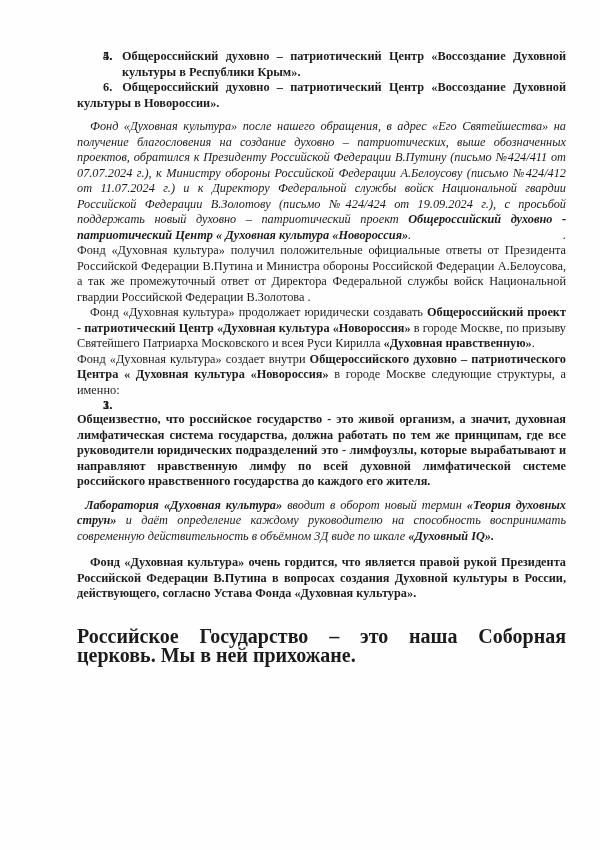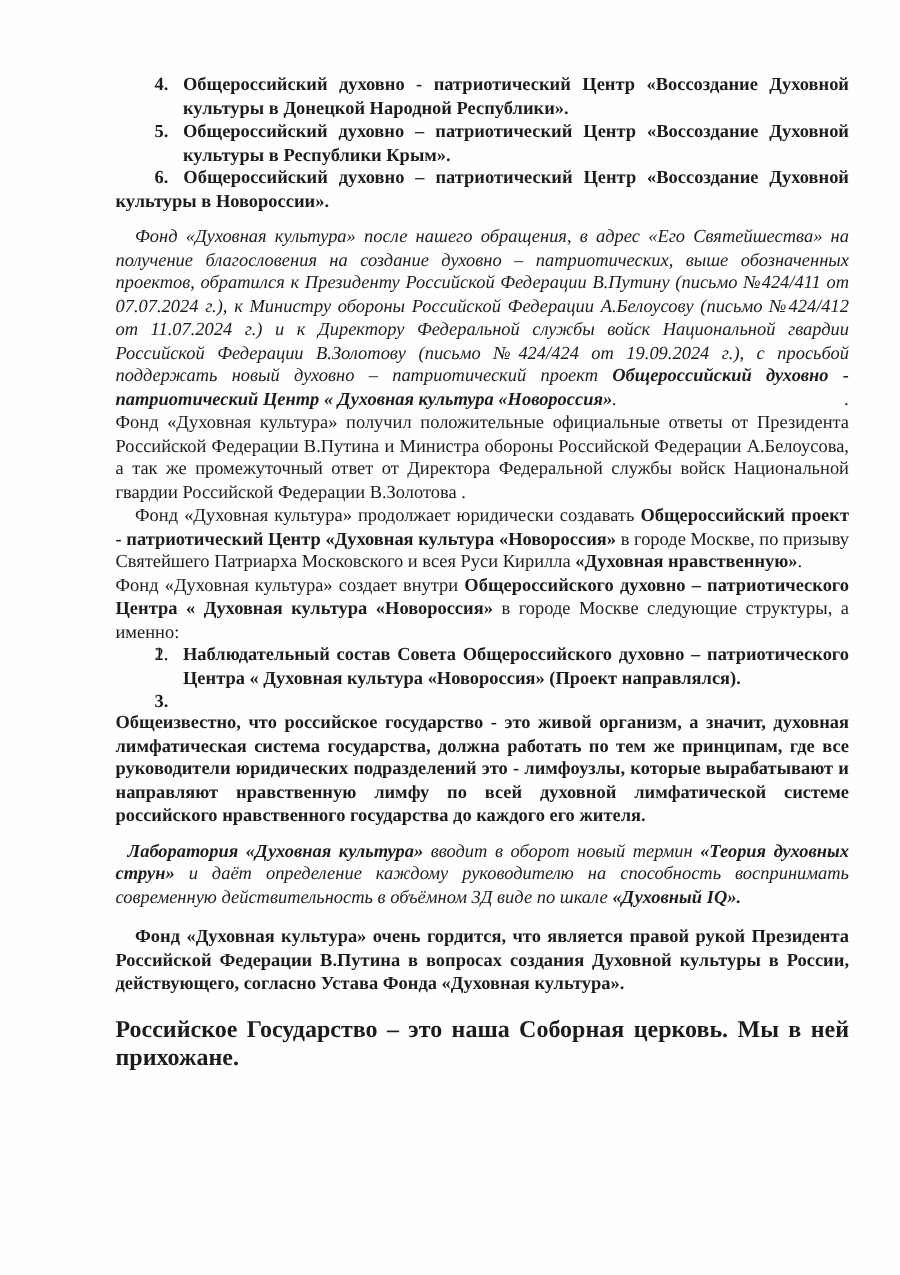--- a/index.html
+++ b/index.html
@@ -37,39 +37,39 @@
   .indent{text-indent:13px;}
   .indent-sm{text-indent:8px;}
   
   .gap-sm{margin-top:8px;font-style:italic;}
   .gap-md{margin-top:11px;}
   .gap-lg{margin-top:14px;}
   
   .stray{position:absolute;right:0;bottom:0;font-weight:400;}
   
   .final{
-    font-size:16px;
+    font-size:20px;
     line-height:19px;
     font-weight:700;
-    margin-top:13px;
+    margin-top:25px;
   }
 </style>
 </head>
 <body>
 
 <div class="page">
   <div class="doc-body">
-      <div class="li"><span class="num b">4.</span><span class="b">Общероссийский духовно - патриотический  Центр «Воссоздание Духовной культуры в Донецкой Народной Республики».</span></div>
+      <div class="li"><span class="num b">4.</span></div>
       <div class="li"><span class="num b">5.</span><span class="b">Общероссийский духовно – патриотический Центр «Воссоздание Духовной культуры в Республики Крым».</span></div>
       <div class="li-out"><span class="num b">6.</span><span class="b">Общероссийский духовно – патриотический  Центр «Воссоздание Духовной культуры в Новороссии».</span></div>
       <p class="para indent gap-sm"><span>Фонд «Духовная культура» после нашего обращения, в адрес «Его Святейшества» на получение благословения на создание духовно – патриотических, выше обозначенных проектов, обратился к Президенту Российской Федерации В.Путину (письмо №424/411 от 07.07.2024 г.), к Министру обороны Российской Федерации А.Белоусову (письмо №424/412 от 11.07.2024 г.) и к Директору Федеральной службы войск Национальной гвардии Российской Федерации В.Золотову (письмо №424/424 от 19.09.2024 г.), с просьбой поддержать новый духовно – патриотический проект </span><span class="b">Общероссийский духовно - патриотический Центр « Духовная культура «Новороссия»</span><span>.</span><span class="stray">.</span></p>
       <p class="para"><span>Фонд «Духовная культура» получил положительные официальные ответы от Президента Российской Федерации В.Путина и Министра обороны Российской Федерации А.Белоусова, а так же промежуточный ответ от Директора Федеральной службы войск Национальной гвардии Российской Федерации В.Золотова .</span></p>
       <p class="para indent"><span>Фонд «Духовная культура» продолжает юридически создавать </span><span class="b">Общероссийский проект - патриотический Центр «Духовная культура «Новороссия»</span><span> в городе Москве, по призыву Святейшего Патриарха Московского и всея Руси Кирилла </span><span class="b">«Духовная нравственную»</span><span>.</span></p>
       <p class="para"><span>Фонд «Духовная культура» создает внутри </span><span class="b">Общероссийского духовно – патриотического Центра « Духовная культура «Новороссия»</span><span> в городе Москве следующие структуры, а именно:</span></p>
       <div class="li"><span class="num">1.</span></div>
-      <div class="li"><span class="num">2.</span><span class="b">Наблюдательный состав Совета Общероссийского духовно – патриотического Центра « Духовная культура «Новороссия» (Проект направлялся).</span></div>
+      <div class="li"><span class="num">2.</span></div>
       <div class="li"><span class="num b">3.</span></div>
       <p class="para gap-lg"><span class="b">Общеизвестно, что российское государство - это живой организм, а значит, духовная лимфатическая система государства, должна работать по тем же принципам, где все руководители юридических подразделений это - лимфоузлы, которые вырабатывают и направляют нравственную лимфу по всей духовной лимфатической системе российского нравственного государства до каждого его жителя.</span></p>
       <p class="para indent-sm gap-sm"><span class="b">Лаборатория «Духовная культура»</span><span> вводит в оборот новый термин </span><span class="b">«Теория духовных струн»</span><span> и даёт определение каждому руководителю на способность воспринимать современную действительность в объёмном 3Д виде по шкале </span><span class="b">«Духовный IQ».</span></p>
       <p class="para indent gap-md"><span class="b">Фонд «Духовная культура» очень гордится, что является правой рукой Президента Российской Федерации В.Путина в вопросах создания Духовной культуры в России, действующего, согласно Устава Фонда «Духовная культура».</span></p>
       <p class="para final"><span>Российское Государство – это наша Соборная церковь. Мы в ней прихожане.</span></p>
     </div>
 </div>
 
 </body></html>

